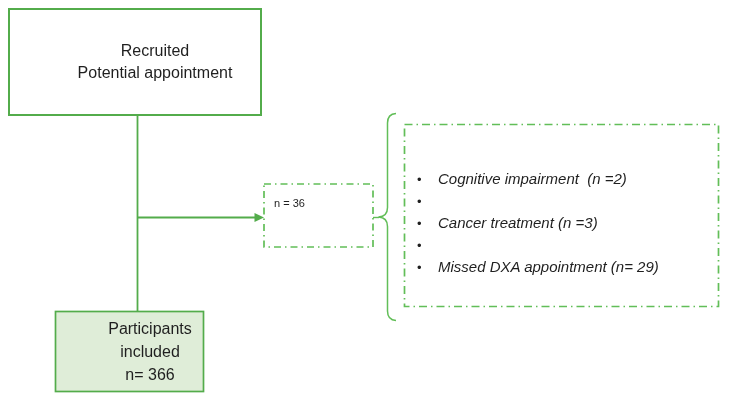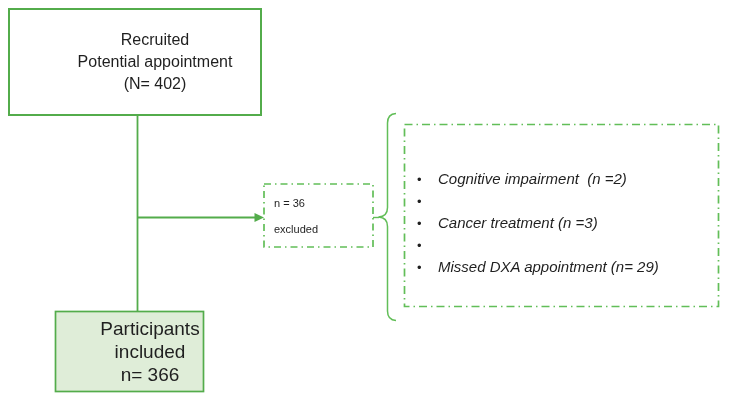--- a/index.html
+++ b/index.html
@@ -34,21 +34,21 @@
   .excluded-text{
     left:264px;top:184px;width:109px;height:63px;
     padding:6px 0 0 10px;
     font-size:11px;line-height:26px;
     text-align:left;
   }
   .included-text{
     left:55px;top:311px;width:149px;height:81px;
     display:flex;flex-direction:column;justify-content:center;
     text-align:center;
-    font-size:19px;line-height:23px;
+    font-size:16px;line-height:23px;
   }
   .reasons-list{
     left:404px;top:124px;width:315px;height:183px;
     padding:44px 6px 0 13px;
     font-size:15px;line-height:21.6px;
     font-style:italic;
     list-style:none;
   }
   .reason-item{display:flex;align-items:baseline;}
   .bullet{
@@ -79,26 +79,24 @@
     <path d="M396,113.5 Q387.5,114 387.5,123 L387.5,207.5 Q387.5,216.5 378.5,217 Q387.5,217.5 387.5,226.5 L387.5,311 Q387.5,320 396,320.5" fill="none" stroke="#62BE58" stroke-width="1.5"></path>
 
     <rect x="404.5" y="124.5" width="314" height="182" fill="#FFFFFF" stroke="#62BE58" stroke-width="1.7" stroke-dasharray="8 4 1.5 4"></rect>
 
     <rect x="55.5" y="311.5" width="148" height="80" fill="#DFEDD8" stroke="#53AC4B" stroke-width="1.7"></rect>
   </svg>
 
   <div class="textblock recruited-text">
     <div class="box-line">Recruited</div>
     <div class="box-line">Potential appointment</div>
-    <div class="box-line">(N= 402)</div>
   </div>
 
   <div class="textblock excluded-text">
     <div class="box-line">n = 36</div>
-    <div class="box-line">excluded</div>
   </div>
 
   <ul class="textblock reasons-list">
     <li class="reason-item">
       <span class="bullet">•</span>
       <span class="box-line">Cognitive impairment  (n =2)</span>
     </li>
     <li class="reason-item">
       <span class="bullet">•</span>
     </li>

